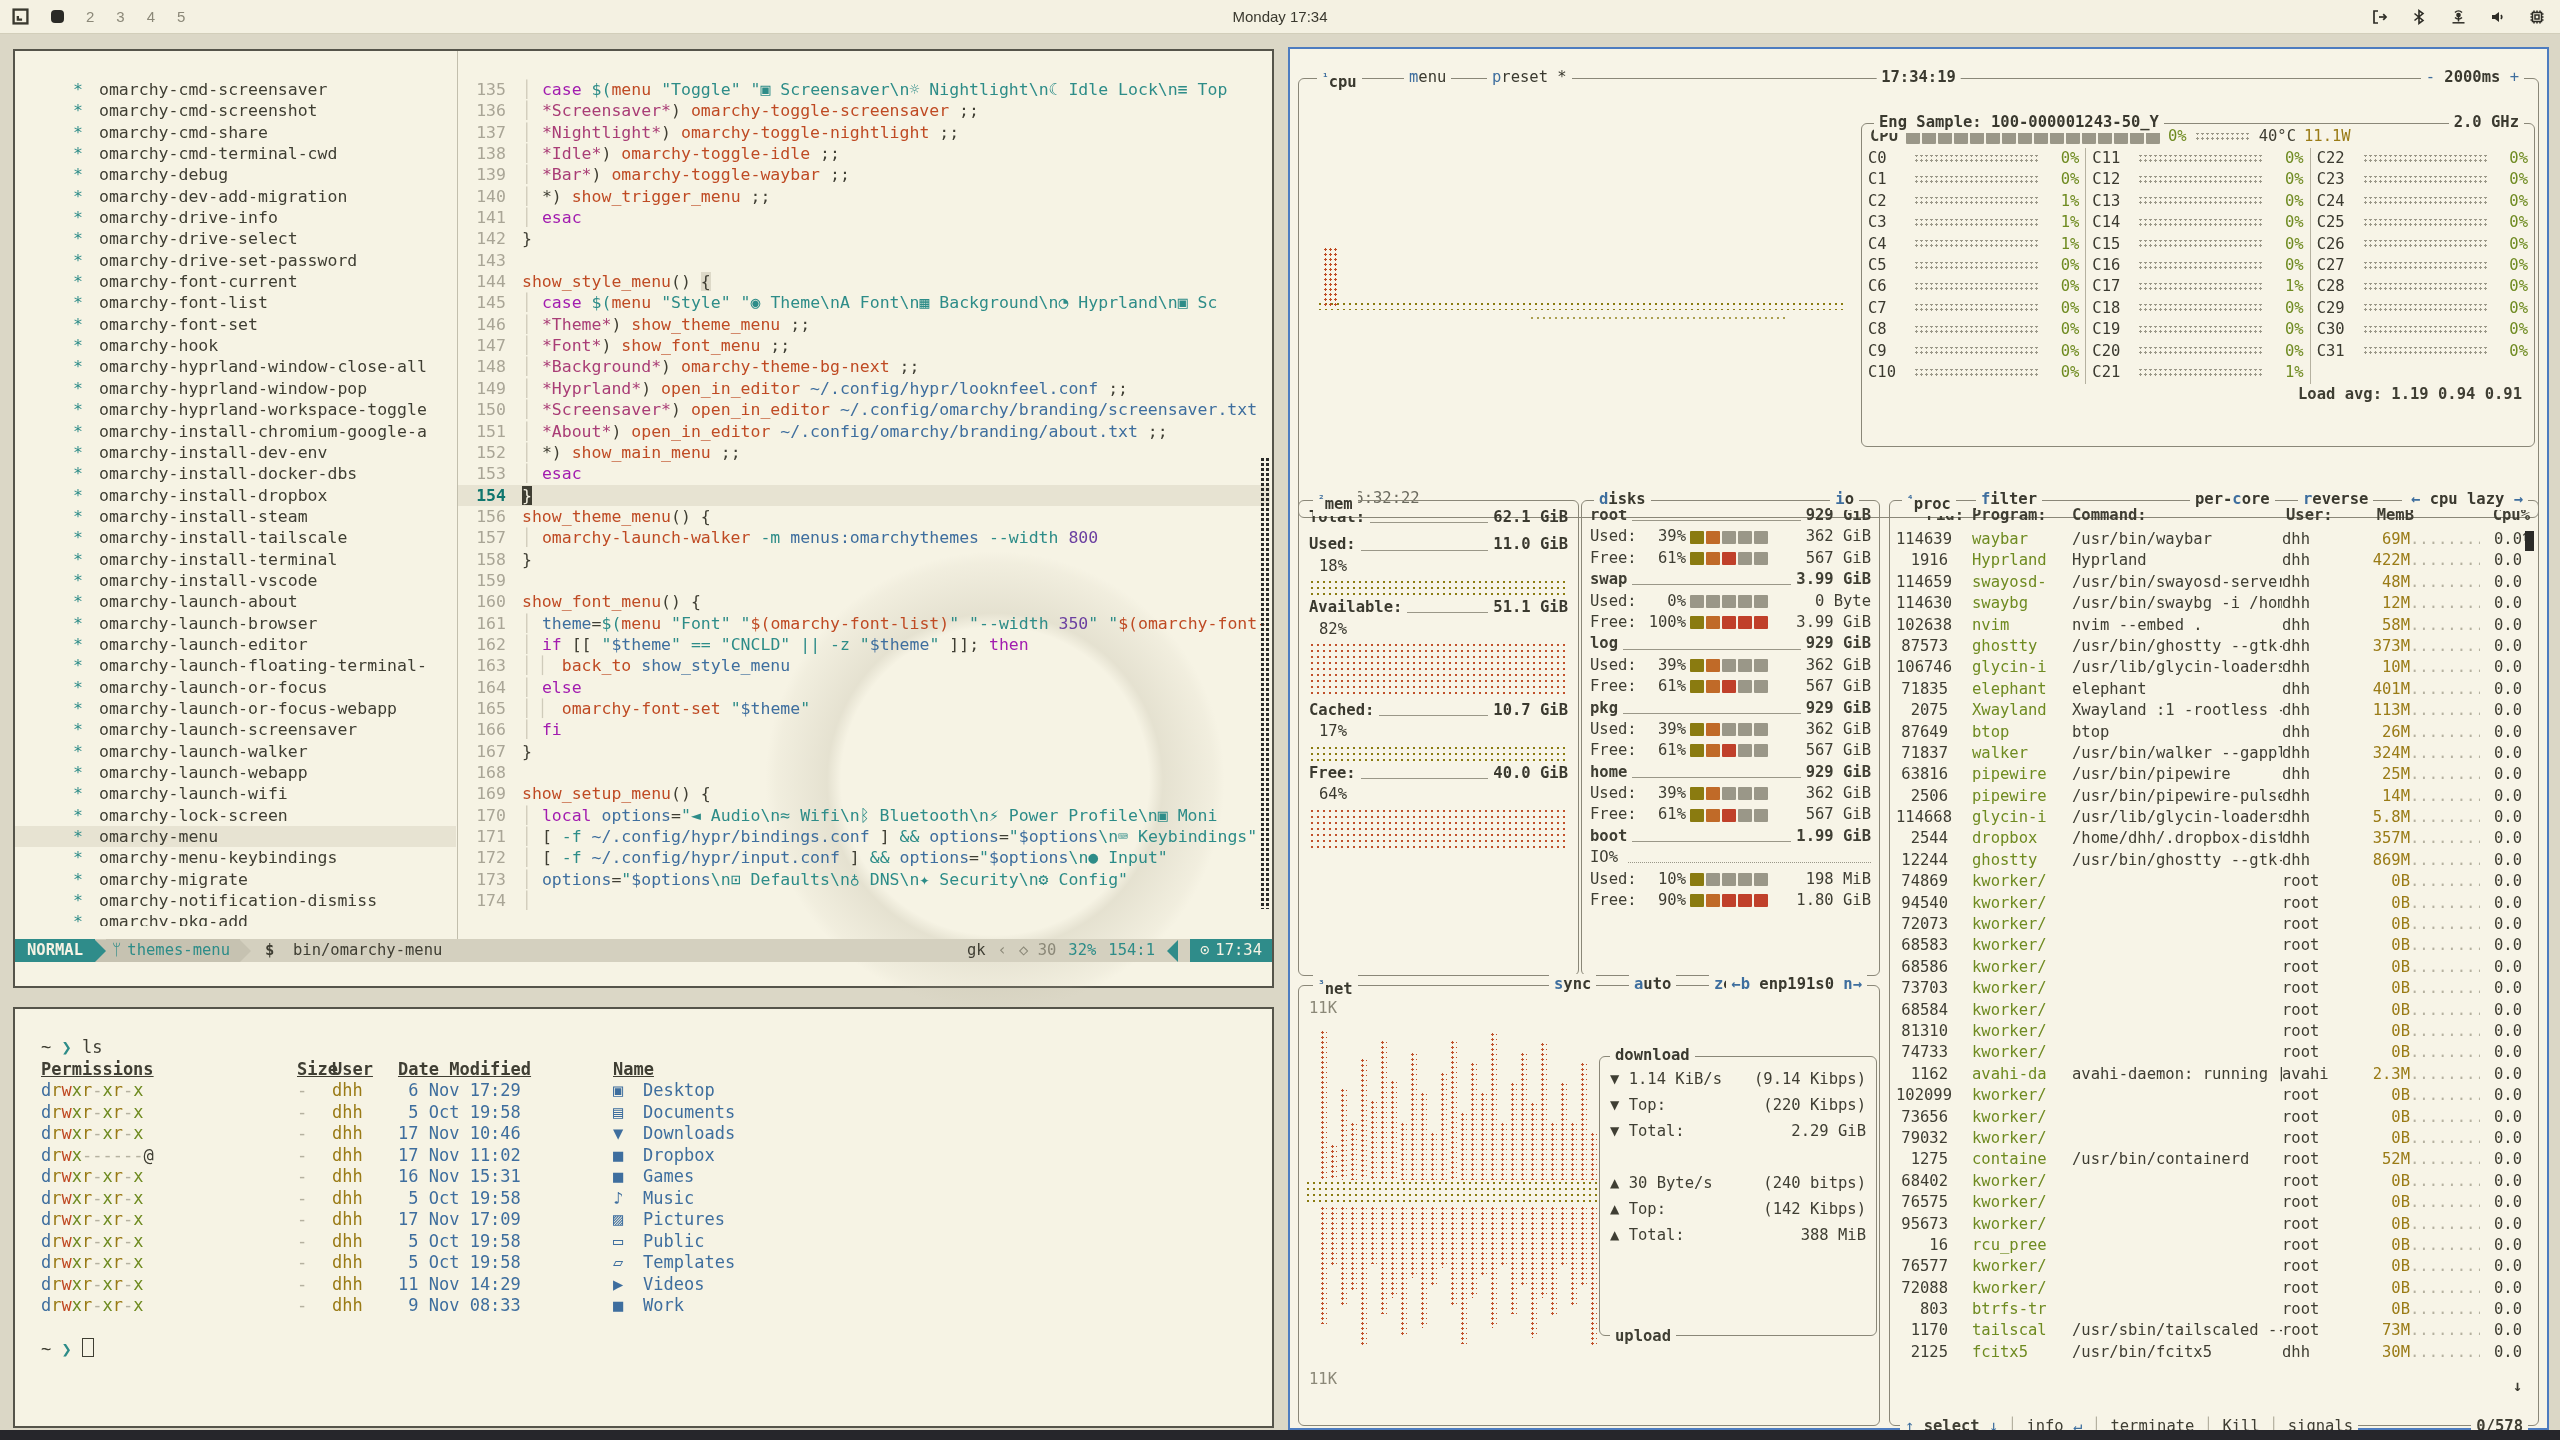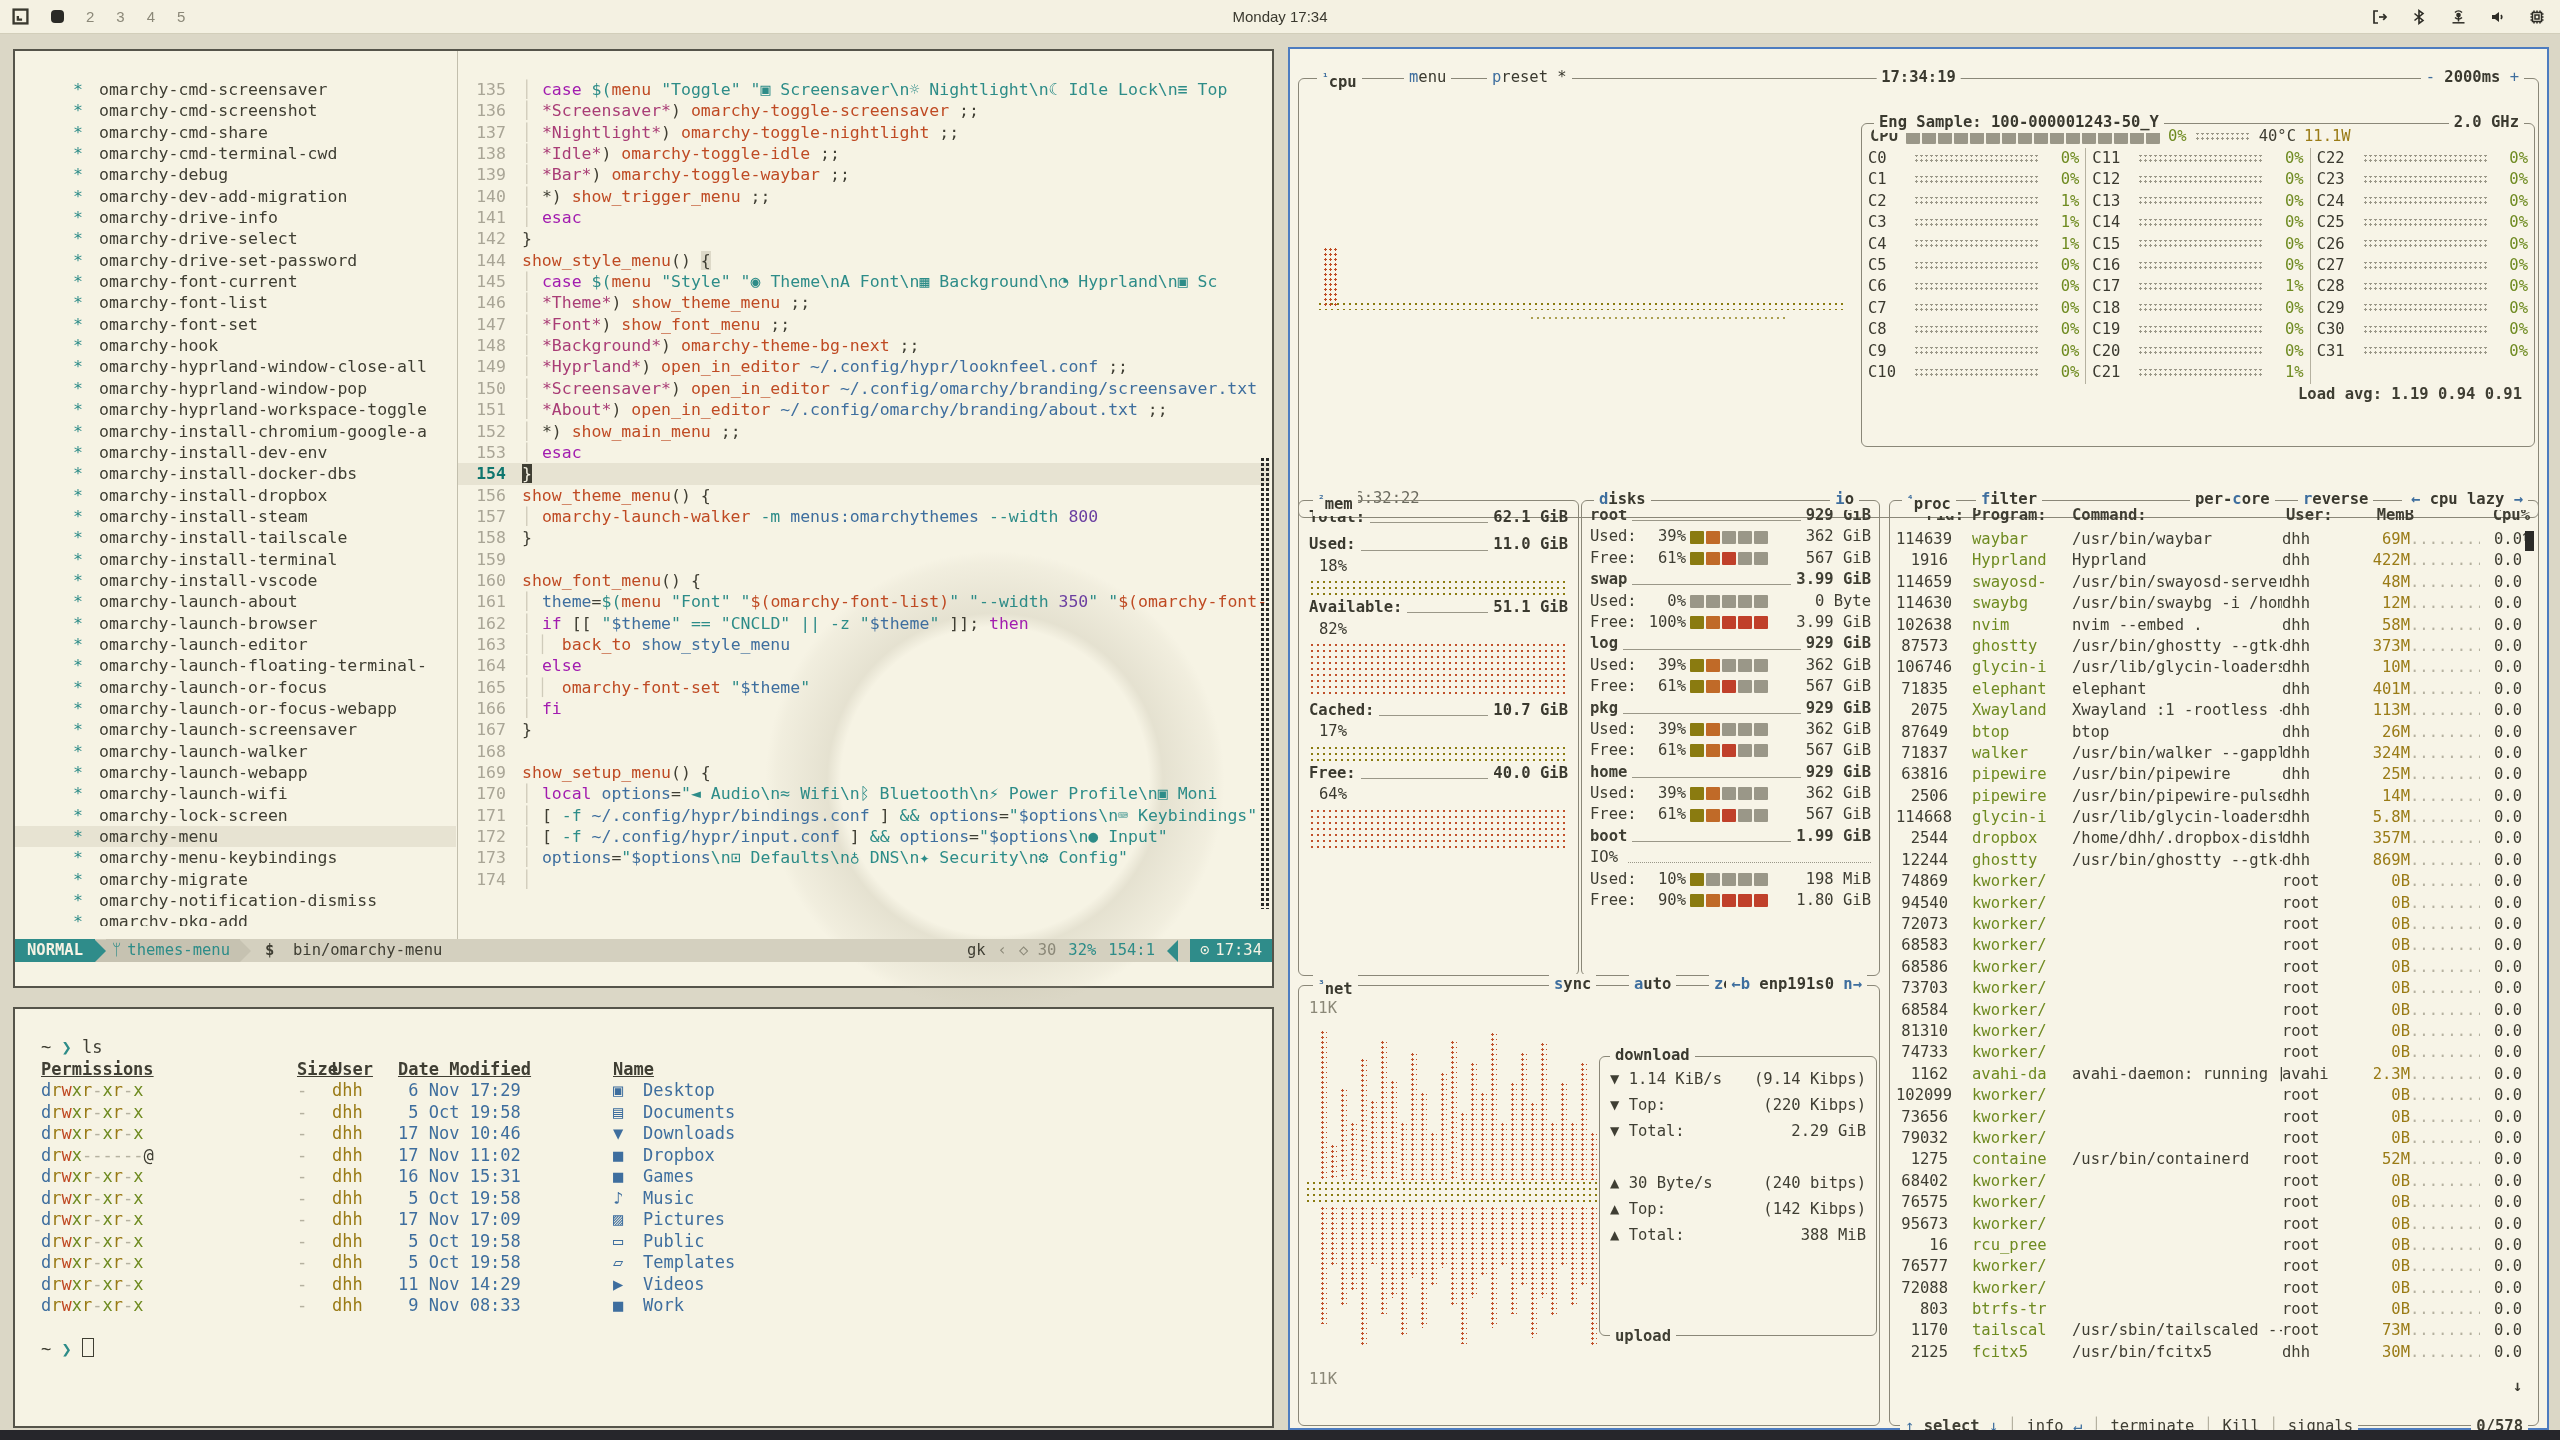--- a/index.html
+++ b/index.html
@@ -252,20 +252,21 @@
     <div id="win-sep"></div>
     <div id="code-area">
         <div class="crow"><span class="lnum">135</span><span><span class="tk-g">│ </span><span class="tk-k">case</span><span class="tk-t"> </span><span class="tk-o">$(</span><span class="tk-c">menu</span><span class="tk-t"> </span><span class="tk-s">"Toggle"</span><span class="tk-t"> </span><span class="tk-s">"▣ Screensaver\n☼ Nightlight\n☾ Idle Lock\n≡ Top</span></span></div>
         <div class="crow"><span class="lnum">136</span><span><span class="tk-g">│ </span><span class="tk-p">*Screensaver*</span><span class="tk-t">) </span><span class="tk-c">omarchy-toggle-screensaver</span><span class="tk-t"> ;;</span></span></div>
         <div class="crow"><span class="lnum">137</span><span><span class="tk-g">│ </span><span class="tk-p">*Nightlight*</span><span class="tk-t">) </span><span class="tk-c">omarchy-toggle-nightlight</span><span class="tk-t"> ;;</span></span></div>
         <div class="crow"><span class="lnum">138</span><span><span class="tk-g">│ </span><span class="tk-p">*Idle*</span><span class="tk-t">) </span><span class="tk-c">omarchy-toggle-idle</span><span class="tk-t"> ;;</span></span></div>
         <div class="crow"><span class="lnum">139</span><span><span class="tk-g">│ </span><span class="tk-p">*Bar*</span><span class="tk-t">) </span><span class="tk-c">omarchy-toggle-waybar</span><span class="tk-t"> ;;</span></span></div>
         <div class="crow"><span class="lnum">140</span><span><span class="tk-g">│ </span><span class="tk-t">*) </span><span class="tk-c">show_trigger_menu</span><span class="tk-t"> ;;</span></span></div>
         <div class="crow"><span class="lnum">141</span><span><span class="tk-g">│ </span><span class="tk-k">esac</span></span></div>
         <div class="crow"><span class="lnum">142</span><span><span class="tk-t">}</span></span></div>
+        <div class="crow"><span class="lnum">143</span><span></span></div>
         <div class="crow"><span class="lnum">144</span><span><span class="tk-c">show_style_menu</span><span class="tk-t">() </span><span class="tk-mp">{</span></span></div>
         <div class="crow"><span class="lnum">145</span><span><span class="tk-g">│ </span><span class="tk-k">case</span><span class="tk-t"> </span><span class="tk-o">$(</span><span class="tk-c">menu</span><span class="tk-t"> </span><span class="tk-s">"Style"</span><span class="tk-t"> </span><span class="tk-s">"◉ Theme\nA Font\n▦ Background\n◔ Hyprland\n▣ Sc</span></span></div>
         <div class="crow"><span class="lnum">146</span><span><span class="tk-g">│ </span><span class="tk-p">*Theme*</span><span class="tk-t">) </span><span class="tk-c">show_theme_menu</span><span class="tk-t"> ;;</span></span></div>
         <div class="crow"><span class="lnum">147</span><span><span class="tk-g">│ </span><span class="tk-p">*Font*</span><span class="tk-t">) </span><span class="tk-c">show_font_menu</span><span class="tk-t"> ;;</span></span></div>
         <div class="crow"><span class="lnum">148</span><span><span class="tk-g">│ </span><span class="tk-p">*Background*</span><span class="tk-t">) </span><span class="tk-c">omarchy-theme-bg-next</span><span class="tk-t"> ;;</span></span></div>
         <div class="crow"><span class="lnum">149</span><span><span class="tk-g">│ </span><span class="tk-p">*Hyprland*</span><span class="tk-t">) </span><span class="tk-c">open_in_editor</span><span class="tk-t"> </span><span class="tk-v">~/.config/hypr/looknfeel.conf</span><span class="tk-t"> ;;</span></span></div>
         <div class="crow"><span class="lnum">150</span><span><span class="tk-g">│ </span><span class="tk-p">*Screensaver*</span><span class="tk-t">) </span><span class="tk-c">open_in_editor</span><span class="tk-t"> </span><span class="tk-v">~/.config/omarchy/branding/screensaver.txt</span></span></div>
         <div class="crow"><span class="lnum">151</span><span><span class="tk-g">│ </span><span class="tk-p">*About*</span><span class="tk-t">) </span><span class="tk-c">open_in_editor</span><span class="tk-t"> </span><span class="tk-v">~/.config/omarchy/branding/about.txt</span><span class="tk-t"> ;;</span></span></div>
         <div class="crow"><span class="lnum">152</span><span><span class="tk-g">│ </span><span class="tk-t">*) </span><span class="tk-c">show_main_menu</span><span class="tk-t"> ;;</span></span></div>
         <div class="crow"><span class="lnum">153</span><span><span class="tk-g">│ </span><span class="tk-k">esac</span></span></div>

